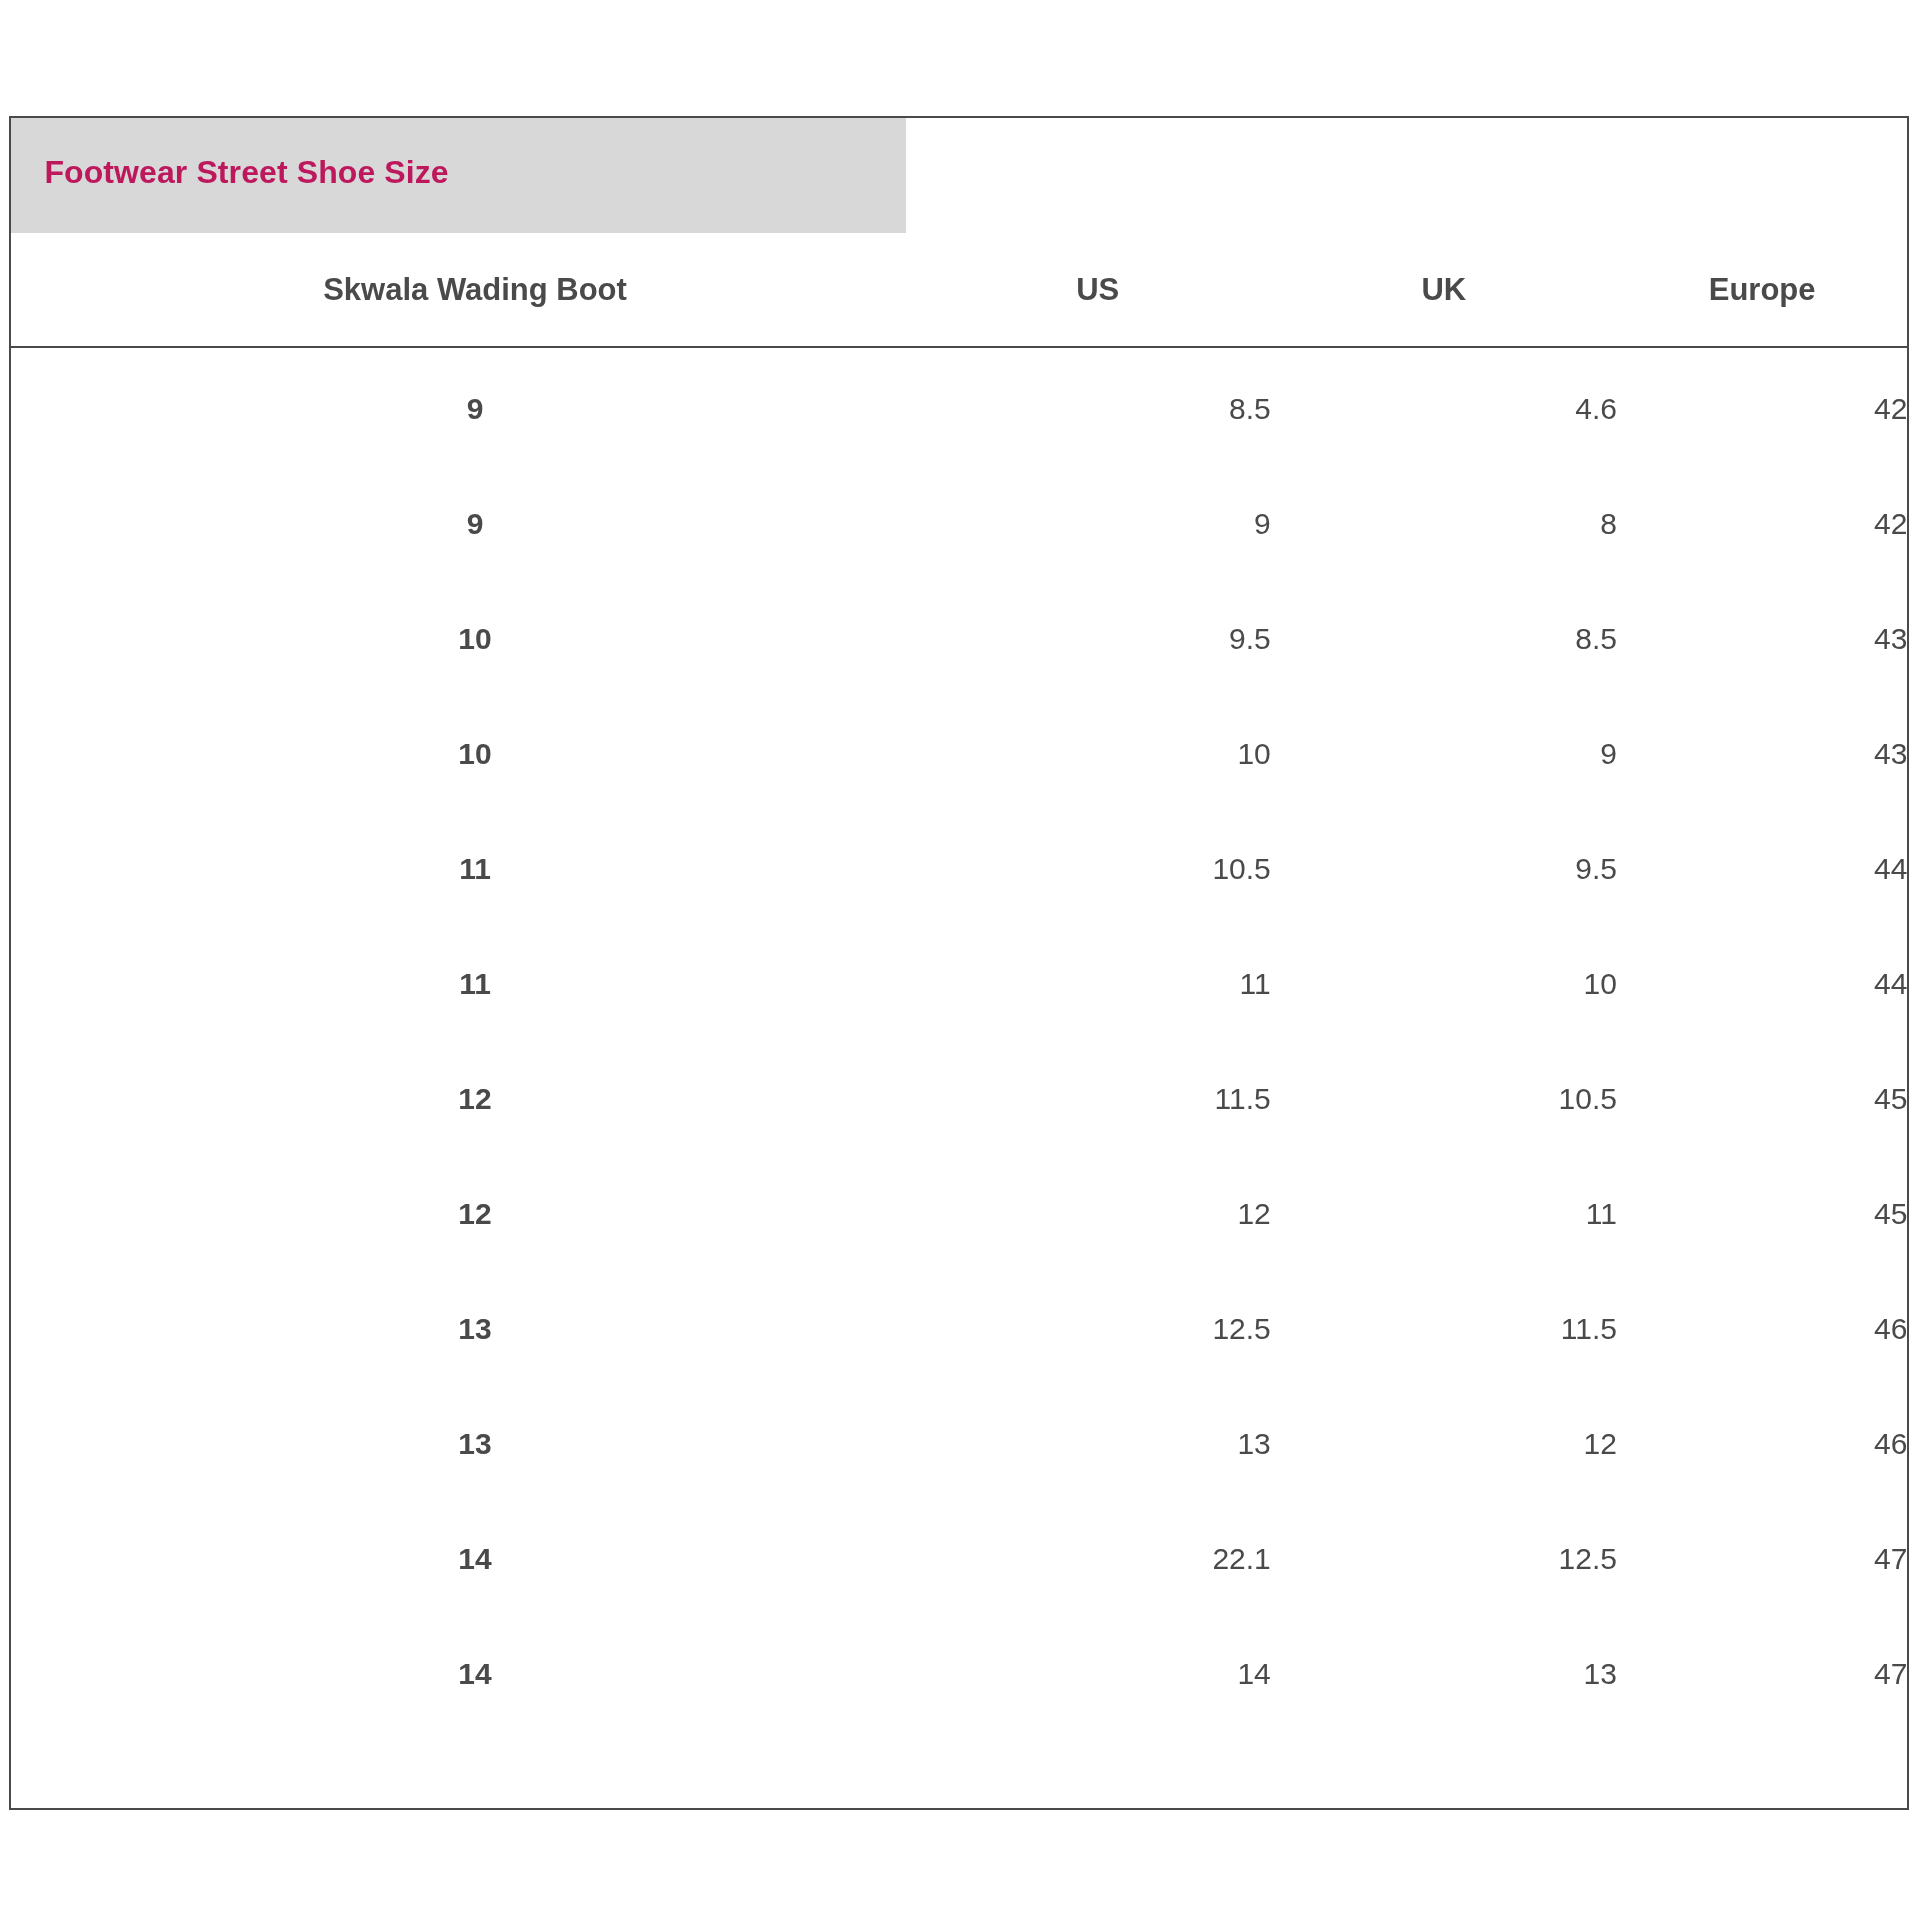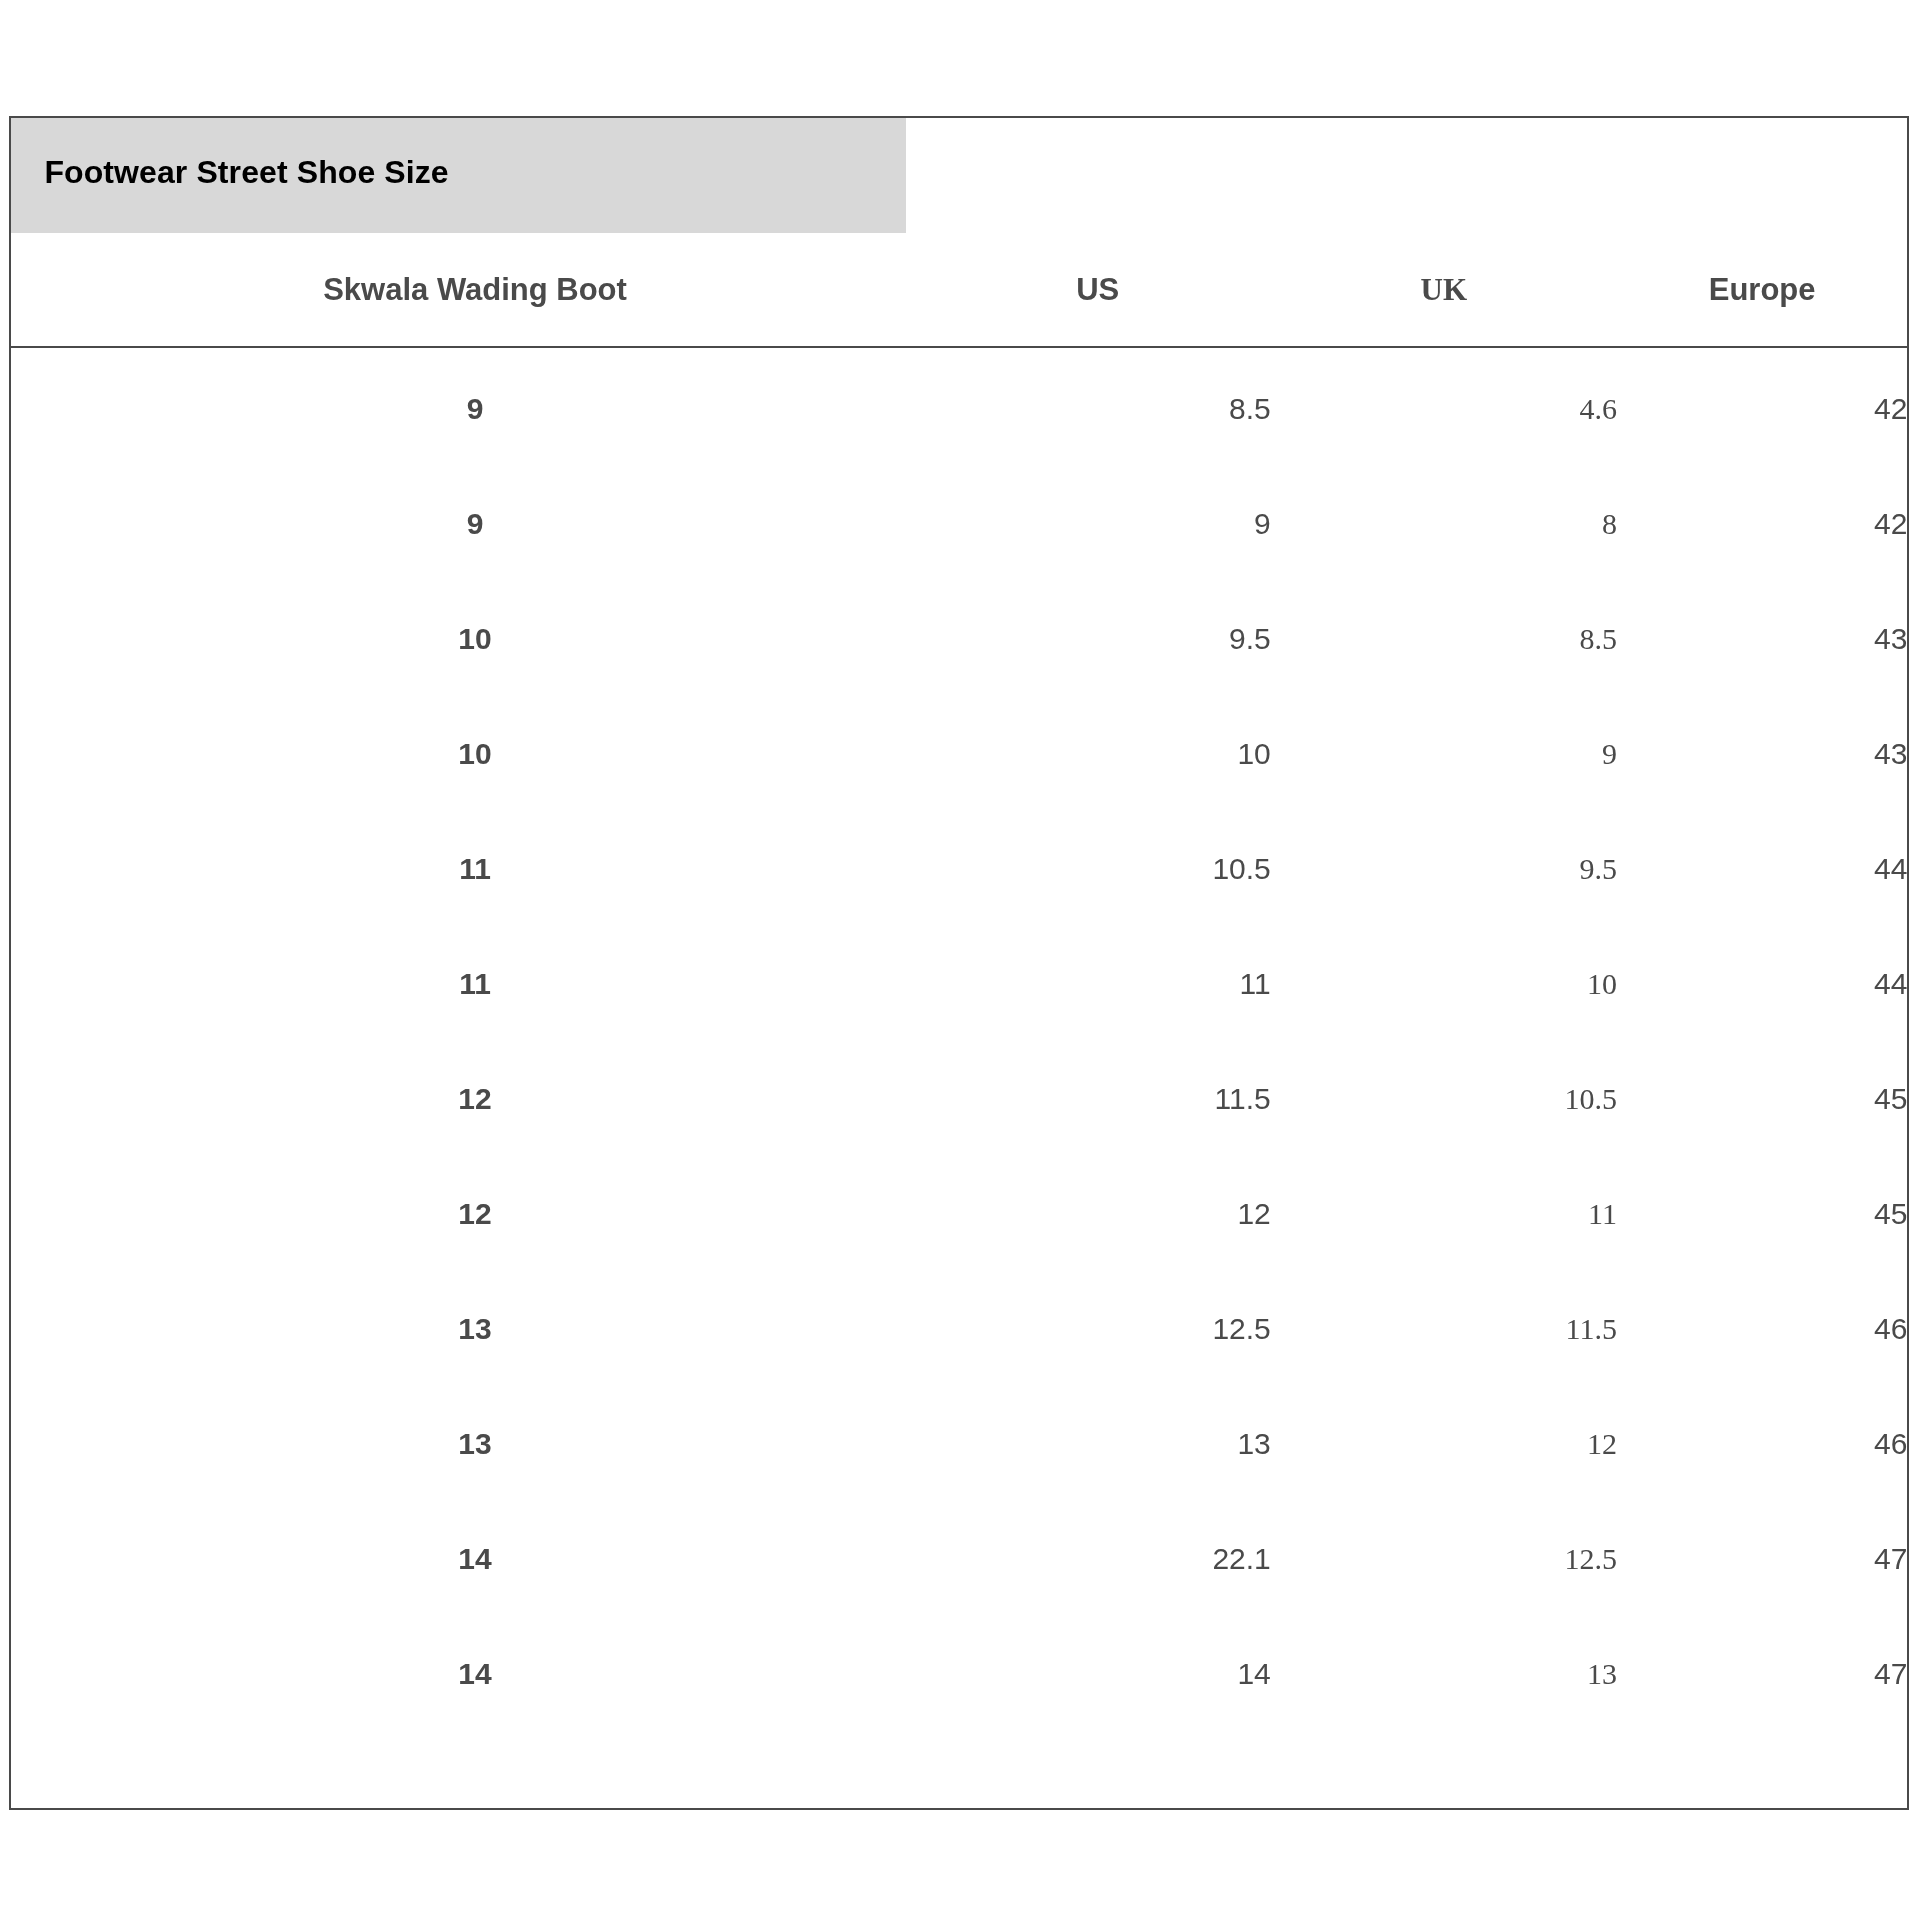--- a/index.html
+++ b/index.html
@@ -42,21 +42,21 @@
     height: 115px;
     background: #d8d8d8;
     box-sizing: border-box;
   }
   .caption-text {
     position: absolute;
     left: 33px;
     top: 36px;
     font-size: 32px;
     font-weight: 700;
-    color: #000000;
+    color: #be185d;
     letter-spacing: 0.1px;
     white-space: nowrap;
   }
 
   
   .header-row {
     position: absolute;
     left: 0px;
     top: 115px;
     width: 100%;
@@ -99,21 +99,21 @@
   .data-row .cell.c1,
   .data-row .cell.c2,
   .data-row .cell.c3 {
     font-weight: 400;
     text-align: right;
   }
 
   
   .cell.c0 { width: 904px; margin-left: 14px; }
   .cell.c1 { width: 348px; }
-  .cell.c2 { width: 348px; font-family: Liberation Serif, serif; }
+  .cell.c2 { width: 348px; }
   .cell.c3 { width: 292px; }
 </style>
 </head>
 <body>
 
 <div class="page">
 
   <div class="size-table">
 
     <div class="caption-band">

